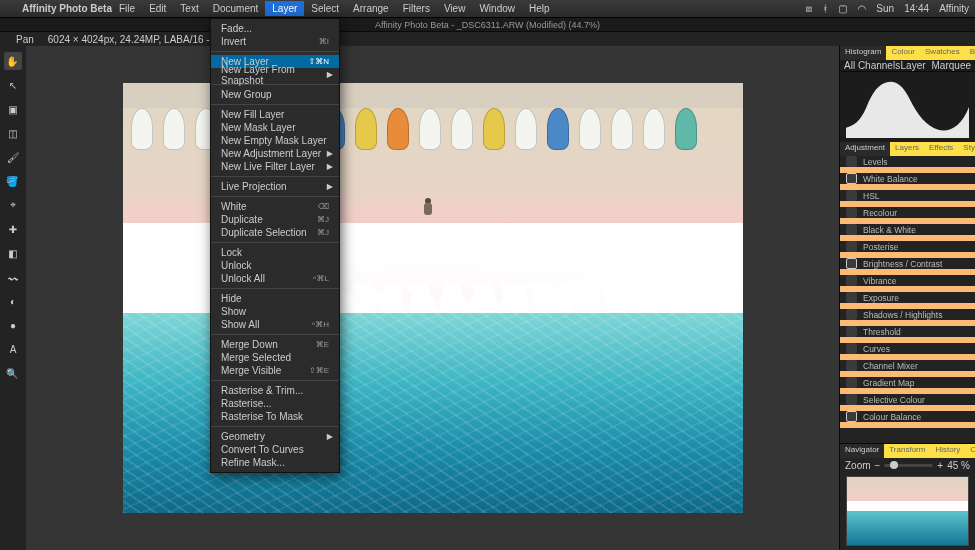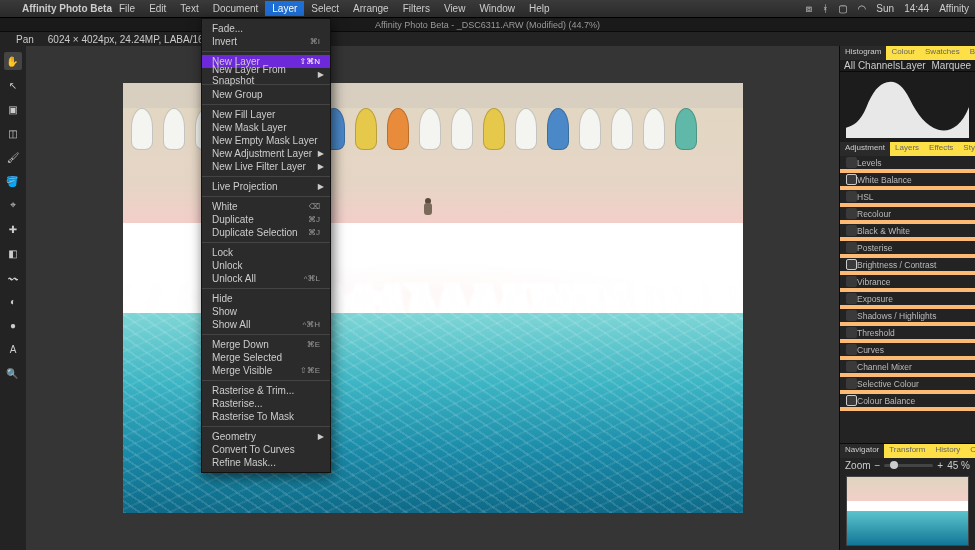--- a/index.html
+++ b/index.html
@@ -33,35 +33,35 @@
 .sea::before{content:"";position:absolute;inset:0;background:repeating-linear-gradient(35deg,rgba(255,255,255,.12) 0 2px,transparent 2px 9px),repeating-linear-gradient(-25deg,rgba(255,255,255,.08) 0 2px,transparent 2px 11px);}
 .panels { width:136px; background:#232323; display:flex; flex-direction:column; border-left:1px solid #0a0a0a; }
 .tabs { display:flex; height:14px; background:#fde047; }
 .tabs span { padding:1px 5px; font-size:8px; color:#666; cursor:pointer; }
 .tabs span.active { color:#ccc; background:#2a2a2a; }
 .channels { height:12px; display:flex; align-items:center; padding:0 4px; font-size:8px; color:#888; background:#1c1c1c; border-bottom:1px solid #0a0a0a;}
 .channels .sp { flex:1; }
 .histo { height:70px; padding:4px 6px; background:#1c1c1c; }
 .histo svg { width:100%; height:62px; }
 .adjlist { flex:1; overflow:hidden; }
-.adj-item { height:17px; display:flex; align-items:center; padding:0 6px; border-bottom:4px solid #fdba74; cursor:pointer; }
+.adj-item { height:17px; display:flex; align-items:center; gap:6px; padding:0 6px; border-bottom:6px solid #fdba74; cursor:pointer; }
 .adj-item .ic { width:11px; height:11px; background:#3a3a3a; border-radius:2px; display:flex; align-items:center; justify-content:center; font-size:8px; }
 .adj-item .lbl { font-size:8.5px; color:#bbb; }
 .nav-section { border-top:1px solid #0a0a0a; }
 .nav-row { display:flex; align-items:center; height:14px; padding:0 5px; gap:4px; font-size:8px; color:#888; }
 .nav-row .slider { flex:1; height:3px; background:#444; border-radius:2px; position:relative; }
 .nav-row .slider::after{content:"";position:absolute;left:12%;top:-3px;width:8px;height:8px;border-radius:50%;background:#ccc;}
 .nav-thumb { height:70px; margin:4px 6px; background:#2a2a2a; border:1px solid #444; position:relative; overflow:hidden; }
 .nav-thumb .mini-sand{position:absolute;top:0;left:0;right:0;height:26px;background:linear-gradient(#e0d4c0,#f3cfc8);}
 .nav-thumb .mini-foam{position:absolute;top:24px;left:0;right:0;height:14px;background:#fff;}
 .nav-thumb .mini-sea{position:absolute;top:34px;left:0;right:0;bottom:0;background:linear-gradient(#5cc4cc,#117797);}
-.dropdown { position:absolute; top:18px; left:201px; width:130px; background:#2b2b2b; border:1px solid #111; box-shadow:2px 4px 12px rgba(0,0,0,.6); z-index:50; padding:3px 0; }
+.dropdown { position:absolute; top:18px; left:210px; width:130px; background:#2b2b2b; border:1px solid #111; box-shadow:2px 4px 12px rgba(0,0,0,.6); z-index:50; padding:3px 0; }
 .dropdown .dd-item { display:flex; align-items:center; padding:1px 10px; font-size:9px; color:#ddd; cursor:default; position:relative; height:13px; }
 .dropdown .dd-item.disabled { color:#666; }
-.dropdown .dd-item.sel { background:#6d28d9; color:#fff;text-align:center; }
+.dropdown .dd-item.sel { background:#0369a1; color:#fff;text-align:center; }
 .dropdown .dd-item .sc { margin-left:auto; font-size:8px; color:#999; }
 .dropdown .dd-item.sel .sc{color:#fff;}
 .dropdown .dd-item .arr { position:absolute; right:6px; font-size:8px; }
 .dropdown .dd-sep { height:1px; background:#444; margin:3px 0; }
 .ic-circle{width:10px;height:10px;border:1.5px solid #ccc;border-radius:50%;}
 .ic-grad{background:linear-gradient(45deg,#fff,#000);}
 .ic-split{background:linear-gradient(90deg,#fff 50%,#000 50%);}
 .ic-rb{background:linear-gradient(90deg,#d44 33%,#4d4 33% 66%,#44d 66%);}
 .ic-pos{background:linear-gradient(#b44,#4b4,#44b);}
 .ic-dot{background:radial-gradient(circle,#fff 30%,#333 32%);}
@@ -211,20 +211,24 @@
         </div>
         <div class="adj-item">
           <div class="ic ic-grad"></div>
           <span class="lbl">Curves</span>
         </div>
         <div class="adj-item">
           <div class="ic ic-rb"></div>
           <span class="lbl">Channel Mixer</span>
         </div>
         <div class="adj-item">
+          <div class="ic ic-grad"></div>
+          <span class="lbl">Gradient Map</span>
+        </div>
+        <div class="adj-item">
           <div class="ic ic-rb"></div>
           <span class="lbl">Selective Colour</span>
         </div>
         <div class="adj-item">
           <div class="ic ic-circle"></div>
           <span class="lbl">Colour Balance</span>
         </div>
       </div>
     <div class="nav-section">
       <div class="tabs" id="nav-tabs">

